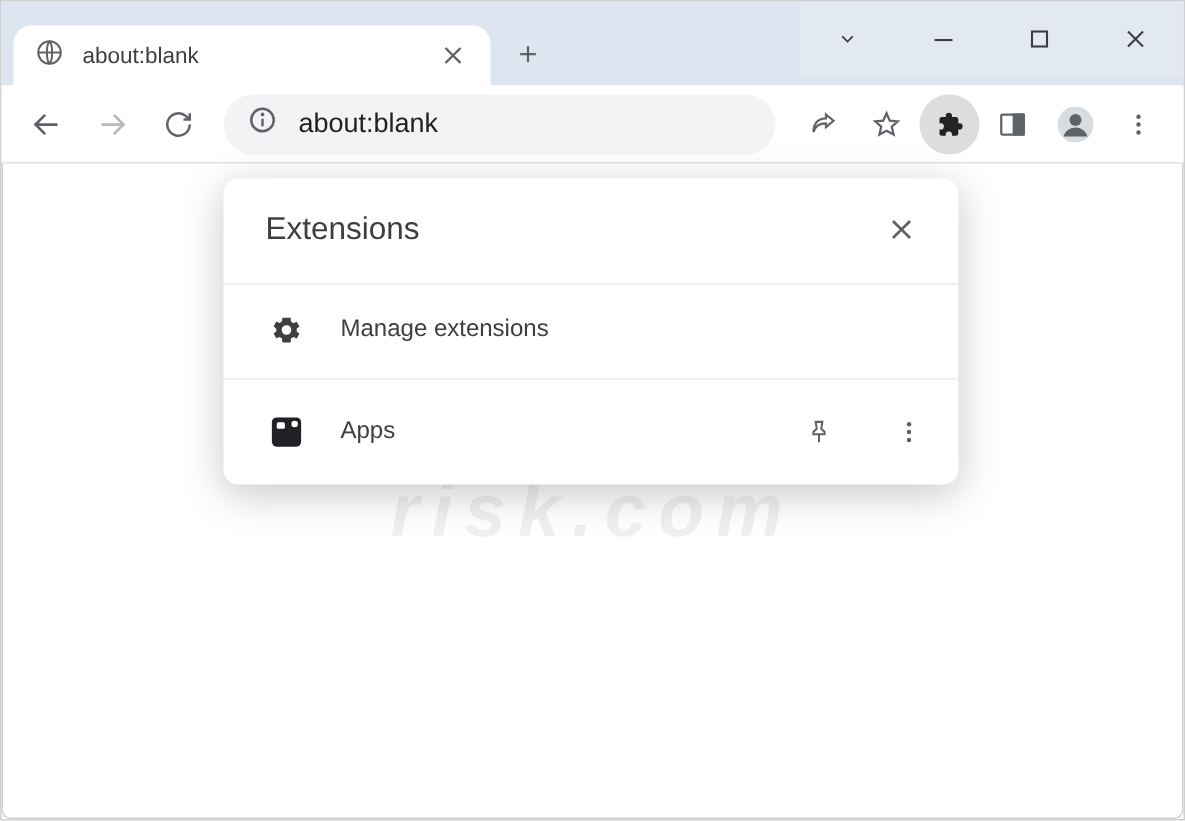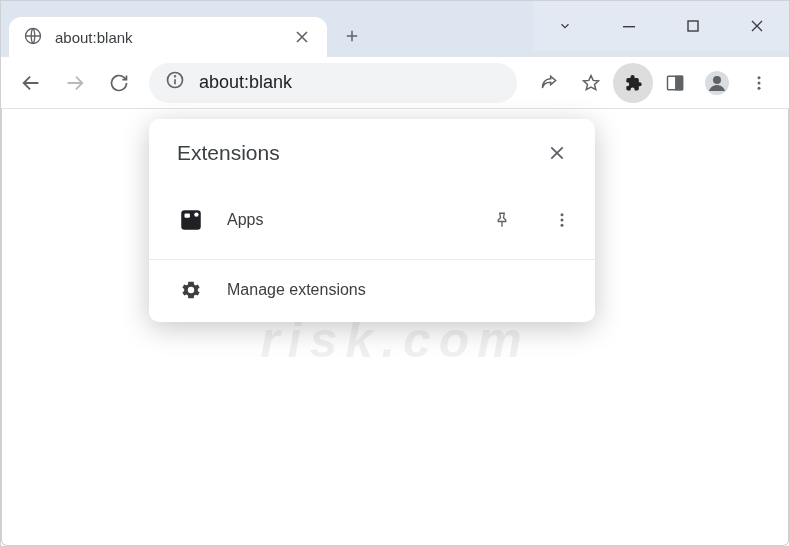--- a/index.html
+++ b/index.html
@@ -122,21 +122,21 @@
       border-radius: 50%;
       background: #ddd;
       display: flex; align-items: center; justify-content: center;
       color: #232323;
     }
 
     
     .popup {
       position: absolute;
       top: 118px; left: 148px;
-      width: 446px;
+      width: 490px;
       background: #fff;
       border-radius: 10px;
       box-shadow: 0 6px 28px rgba(0,0,0,0.22);
       z-index: 10;
       font-size: 16px;
       color: #3c4043;
     }
     .popup-head {
       display: flex; align-items: center; justify-content: space-between;
       padding: 20px 24px 18px 28px;
@@ -299,20 +299,28 @@
 
 <div class="popup">
   <div class="popup-head">
     <h1>Extensions</h1>
     <div class="popup-close">
       <svg width="16" height="16" viewBox="0 0 14 14" stroke="currentColor" stroke-width="1.6">
           <path d="M2 2l10 10M12 2L2 12"></path>
         </svg>
     </div>
   </div>
+  <div class="popup-row mng-row">
+    <div class="row-icon">
+      <svg width="22" height="22" viewBox="0 0 24 24" fill="currentColor">
+          <path d="M19.4 13a7.5 7.5 0 0 0 0-2l2-1.6-2-3.4-2.4 1a7.5 7.5 0 0 0-1.7-1L15 3H9l-.3 2.9a7.5 7.5 0 0 0-1.7 1l-2.4-1-2 3.4L4.6 11a7.5 7.5 0 0 0 0 2l-2 1.6 2 3.4 2.4-1c.5.4 1.1.7 1.7 1L9 21h6l.3-2.9c.6-.3 1.2-.6 1.7-1l2.4 1 2-3.4-2-1.6zM12 15.5A3.5 3.5 0 1 1 15.5 12 3.5 3.5 0 0 1 12 15.5z"></path>
+        </svg>
+    </div>
+    <div class="row-label">Manage extensions</div>
+  </div>
   <div class="popup-row">
     <div class="row-icon">
       <svg width="26" height="26" viewBox="0 0 24 24">
           <rect x="3" y="3" width="18" height="18" rx="3" fill="#202124"></rect>
           <rect x="6" y="6" width="5" height="4" rx="1" fill="#fff"></rect>
           <circle cx="17" cy="7" r="2" fill="#fff"></circle>
         </svg>
     </div>
     <div class="row-label">Apps</div>
     <div class="row-action">
@@ -321,23 +329,15 @@
         </svg>
     </div>
     <div class="row-action">
       <svg width="18" height="18" viewBox="0 0 24 24" fill="currentColor">
           <circle cx="12" cy="5" r="2"></circle>
           <circle cx="12" cy="12" r="2"></circle>
           <circle cx="12" cy="19" r="2"></circle>
         </svg>
     </div>
   </div>
-  <div class="popup-row mng-row">
-    <div class="row-icon">
-      <svg width="22" height="22" viewBox="0 0 24 24" fill="currentColor">
-          <path d="M19.4 13a7.5 7.5 0 0 0 0-2l2-1.6-2-3.4-2.4 1a7.5 7.5 0 0 0-1.7-1L15 3H9l-.3 2.9a7.5 7.5 0 0 0-1.7 1l-2.4-1-2 3.4L4.6 11a7.5 7.5 0 0 0 0 2l-2 1.6 2 3.4 2.4-1c.5.4 1.1.7 1.7 1L9 21h6l.3-2.9c.6-.3 1.2-.6 1.7-1l2.4 1 2-3.4-2-1.6zM12 15.5A3.5 3.5 0 1 1 15.5 12 3.5 3.5 0 0 1 12 15.5z"></path>
-        </svg>
-    </div>
-    <div class="row-label">Manage extensions</div>
-  </div>
 </div>
 
 <div class="round-corners"></div>
 
 </body></html>

